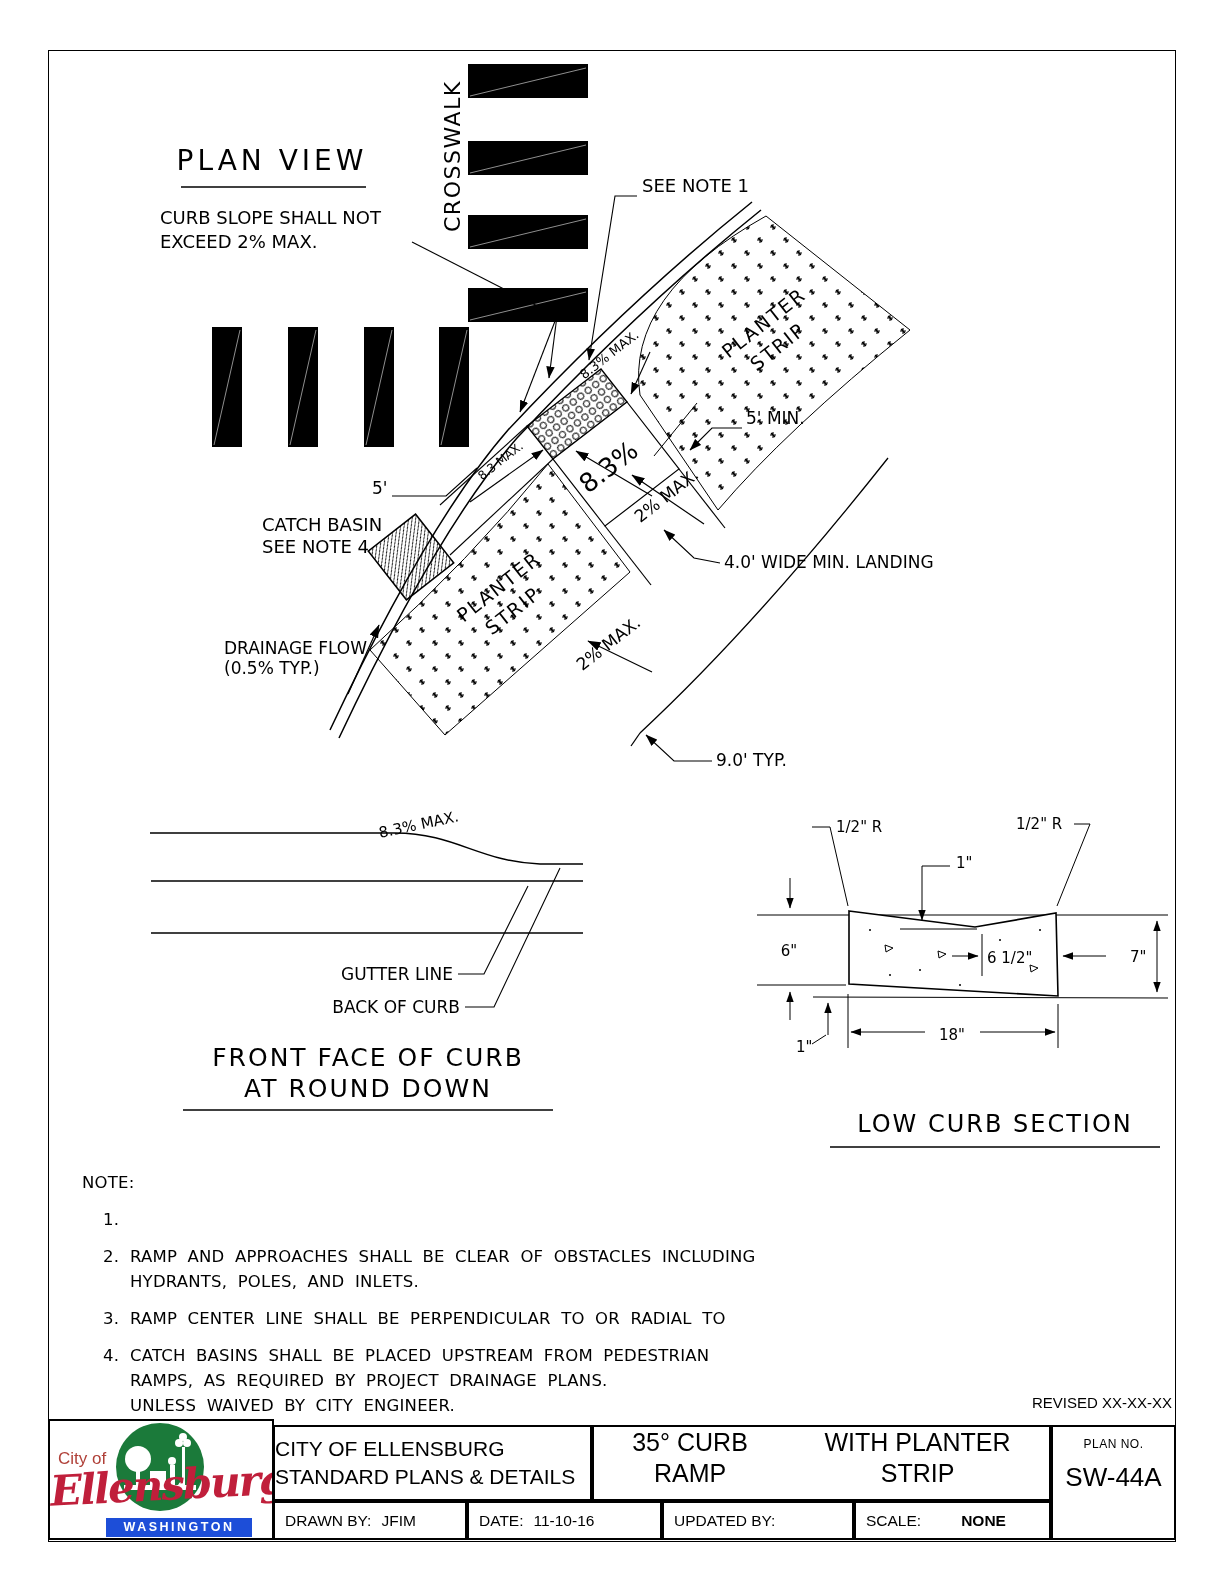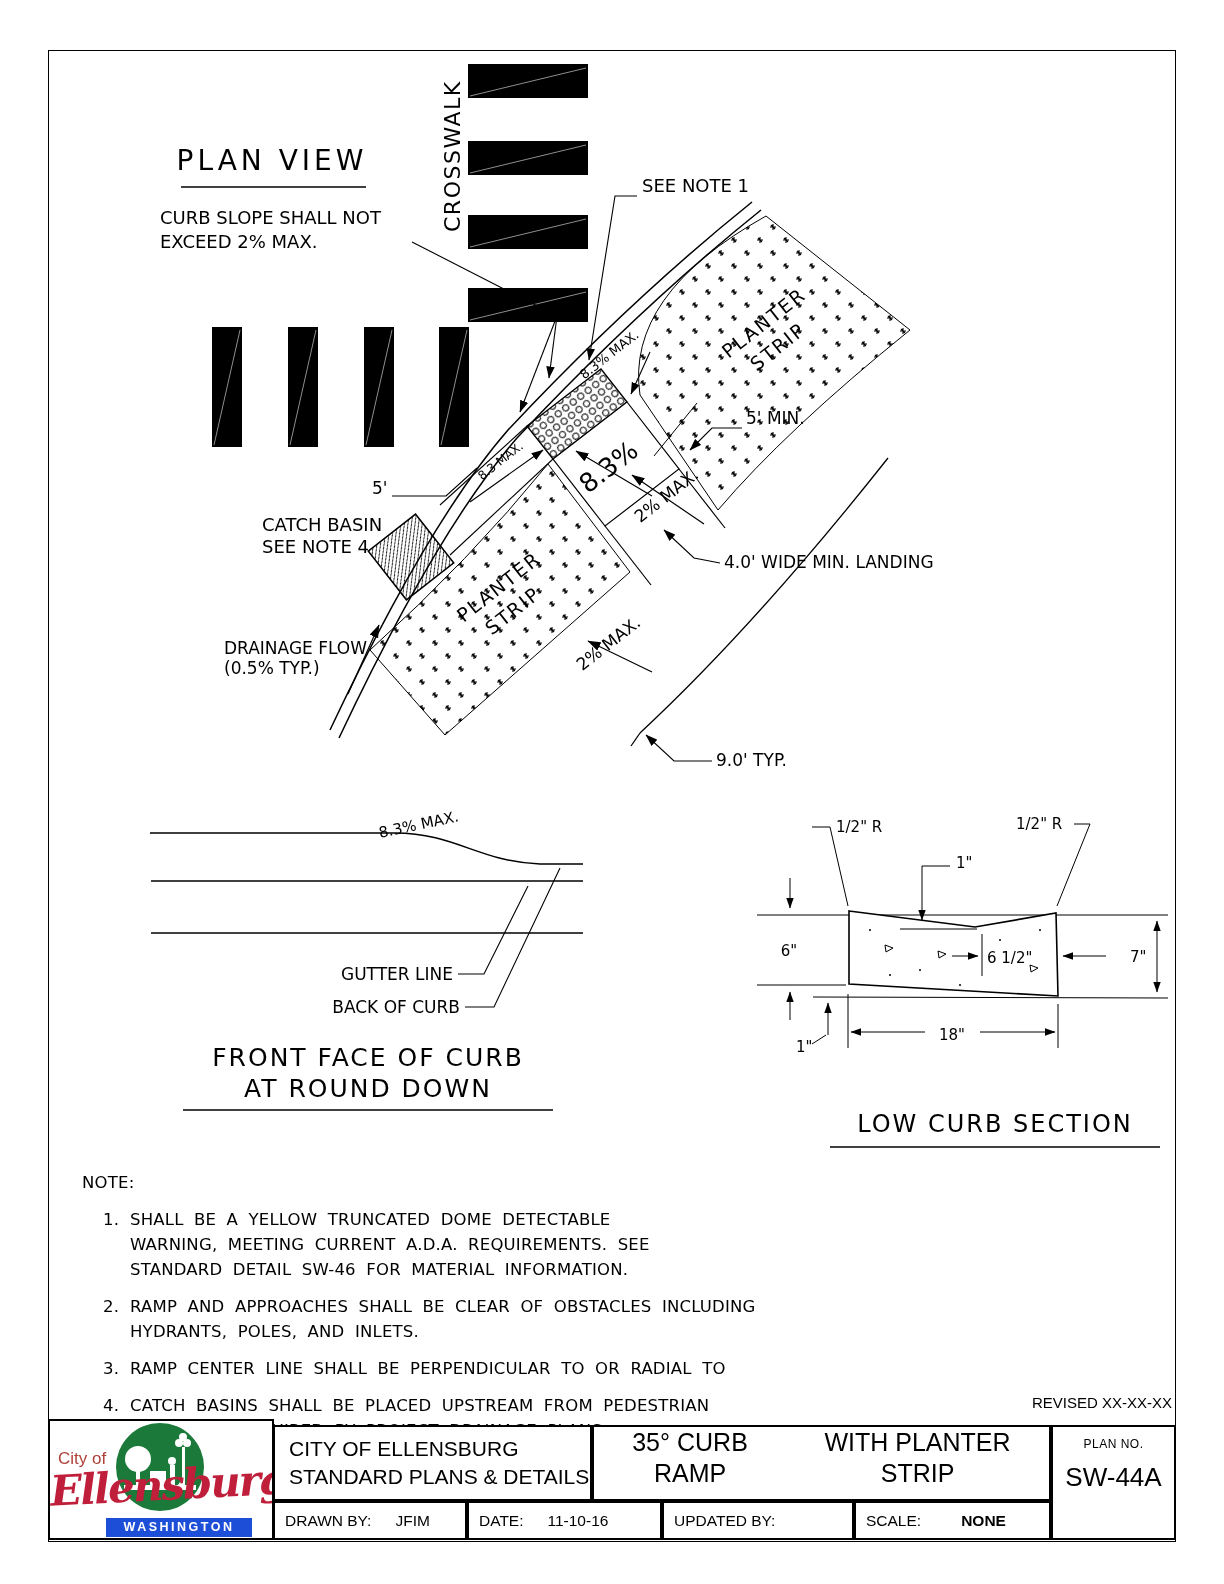--- a/index.html
+++ b/index.html
@@ -15,28 +15,28 @@
   .note-item{display:flex;margin-top:12px;}
   .note-num{width:27px;flex:none;margin-left:21px;}
   .note-lines span{display:block;}
   
   .revised{position:absolute;left:900px;top:1394px;width:272px;text-align:right;font-size:15px;
            font-family:"Liberation Sans",sans-serif;}
   
   .tb-cell{position:absolute;border:2px solid #000;background:#fff;box-sizing:border-box;
            font-family:"Liberation Sans",sans-serif;}
   .tb-org{left:273px;top:1425px;width:319px;height:76px;display:flex;flex-direction:column;
-          justify-content:center;padding-left:14px;font-size:21px;line-height:28px;}
+          justify-content:center;font-size:21px;line-height:28px;}
   .tb-title{left:592px;top:1425px;width:459px;height:76px;display:flex;flex-direction:row;
             justify-content:center;text-align:center;font-size:25px;line-height:31px;}
   .tb-planno{left:1051px;top:1425px;width:125px;height:115px;text-align:center;}
   .tb-planno .lbl{font-size:12px;margin-top:10px;letter-spacing:.5px;}
   .tb-planno .val{font-size:26px;margin-top:11px;}
   .tb-small{top:1501px;height:39px;display:flex;align-items:center;font-size:15.5px;padding-left:10px;}
-  .tb-small .val{margin-left:24px;}
+  .tb-small .val{margin-left:10px;}
   .tb-drawn{left:273px;width:194px;}
   .tb-date{left:467px;width:195px;align-items:center;}
   .tb-updated{left:662px;width:192px;}
   .tb-scale{left:854px;width:197px;}
   .tb-scale .val{font-weight:bold;margin-left:40px;}
   
   .logo-cell{left:48px;top:1419px;width:226px;height:121px;overflow:hidden;}
   .logo-circle{position:absolute;left:66px;top:2px;width:88px;height:88px;}
   .logo-cityof{position:absolute;left:8px;top:28px;font-size:17px;color:#b04038;font-family:"Liberation Sans",sans-serif;}
   .logo-script{position:absolute;left:0;top:40px;width:100%;text-align:center;font-family:"DejaVu Serif",serif;
@@ -231,25 +231,20 @@
 
       <text x="995" y="1132" font-size="24" letter-spacing="2" text-anchor="middle">LOW CURB SECTION</text>
       <line x1="830" y1="1147" x2="1160" y2="1147" stroke="#000" stroke-width="1.6"></line>
     </g>
   </svg>
 
   <div class="notes">
     <div class="notes-heading">NOTE:</div>
     <div class="note-item">
       <span class="note-num">1.</span>
-      <span class="note-lines">
-        <span>SHALL BE A YELLOW TRUNCATED DOME DETECTABLE</span>
-          <span>WARNING, MEETING CURRENT A.D.A. REQUIREMENTS.  SEE</span>
-          <span>STANDARD DETAIL SW-46 FOR MATERIAL INFORMATION.</span>
-      </span>
     </div>
     <div class="note-item">
       <span class="note-num">2.</span>
       <span class="note-lines">
         <span>RAMP AND APPROACHES SHALL BE CLEAR OF OBSTACLES INCLUDING</span>
           <span>HYDRANTS, POLES, AND INLETS.</span>
       </span>
     </div>
     <div class="note-item">
       <span class="note-num">3.</span>

